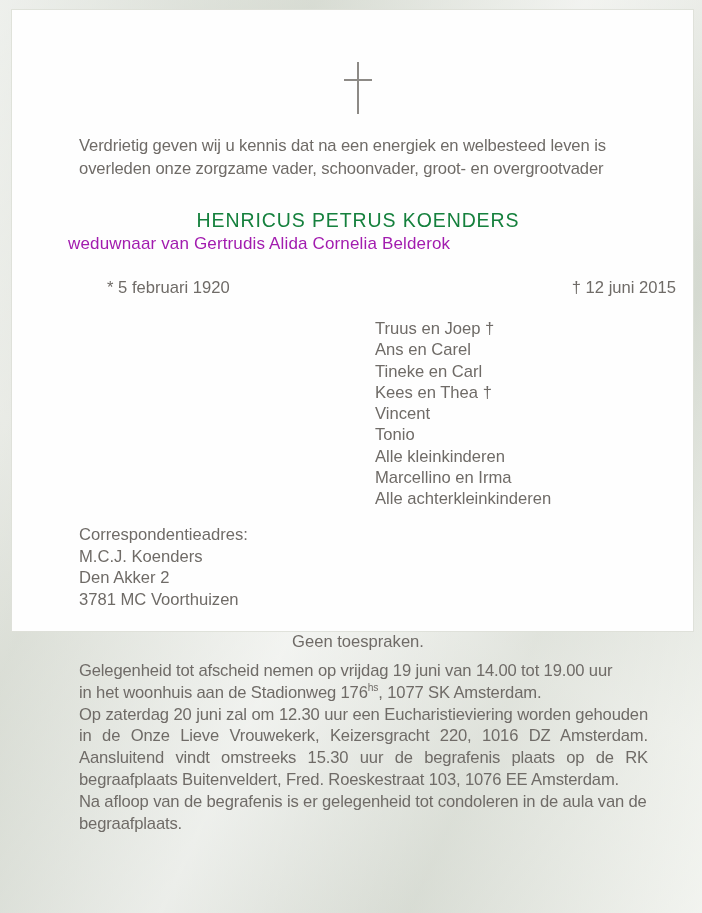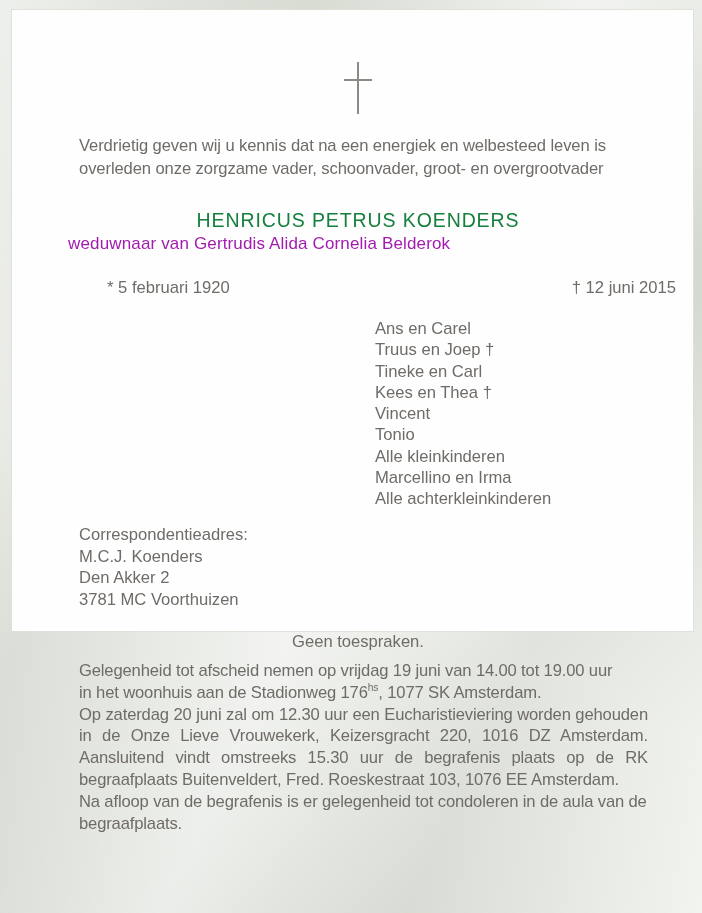--- a/index.html
+++ b/index.html
@@ -200,22 +200,22 @@
       <div class="name">HENRICUS PETRUS KOENDERS</div>
 
       <div class="spouse">weduwnaar van Gertrudis  Alida  Cornelia  Belderok</div>
 
       <div class="dates">
         <span>* 5 februari 1920</span>
         <span>† 12 juni 2015</span>
       </div>
 
       <div class="names">
+        <div>Truus en Joep †</div>
         <div>Ans en Carel</div>
-        <div>Truus en Joep †</div>
         <div>Tineke en Carl</div>
         <div>Kees en Thea †</div>
         <div>Vincent</div>
         <div>Tonio</div>
         <div>Alle kleinkinderen</div>
         <div>Marcellino en Irma</div>
         <div>Alle achterkleinkinderen</div>
       </div>
 
       <div class="address">

